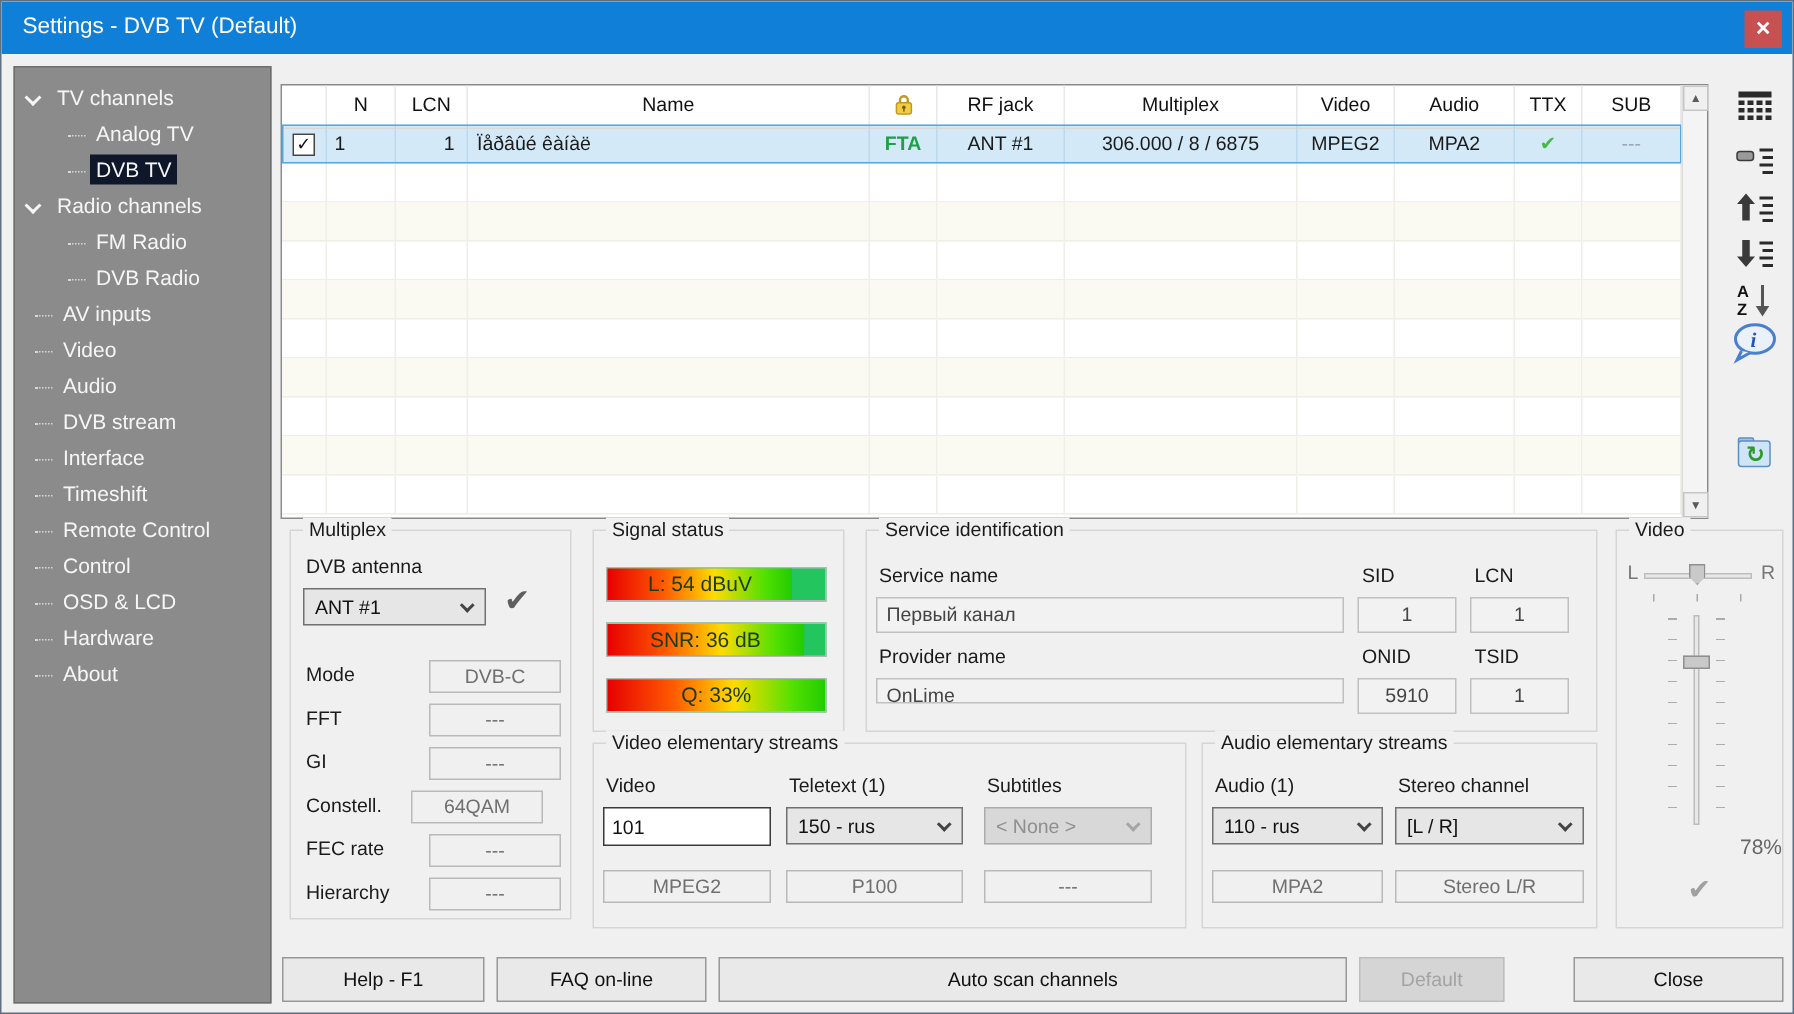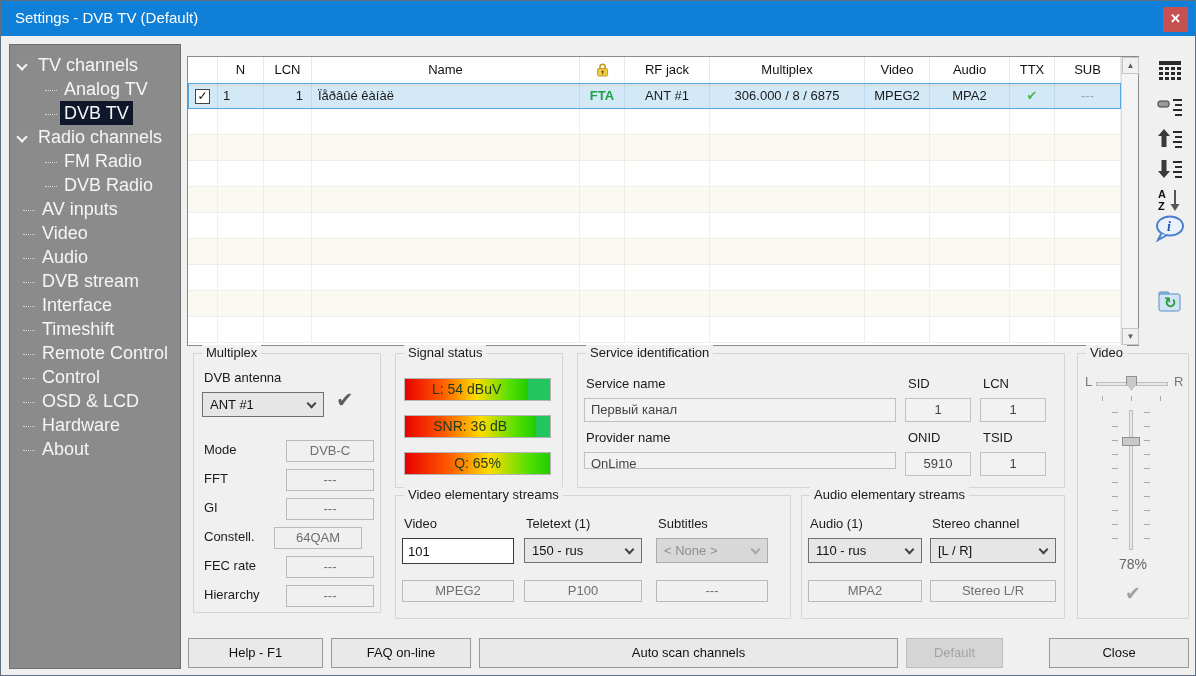--- a/index.html
+++ b/index.html
@@ -13,21 +13,21 @@
   .titlebar .title { position:absolute; left:14px; top:0; line-height:34px; color:#ffffff; font-size:15px; }
   .close-btn {
     position:absolute; right:7px; top:6px; width:25px; height:25px; background:#c75050;
     color:#fff; text-align:center; line-height:24px; font-size:13px; font-weight:bold; cursor:default;
   }
   
   .sidebar {
     position:absolute; left:8px; top:43px; width:172px; height:625px;
     background:#8b8b8b; border:1px solid #6e6e6e; padding-top:8px; overflow:hidden;
   }
-  .tree-item { position:relative; height:24px; line-height:24px; color:#f6f6f6; font-size:18px; white-space:nowrap; cursor:default; }
+  .tree-item { position:relative; height:24px; line-height:24px; color:#f6f6f6; font-size:14px; white-space:nowrap; cursor:default; }
   .tree-item .chevron {
     display:inline-block; width:8px; height:8px; border-right:2px solid #f6f6f6; border-bottom:2px solid #f6f6f6;
     transform:rotate(45deg); margin:0 8px 2px 8px; vertical-align:middle;
   }
   .tree-item .stub { display:inline-block; width:12px; border-bottom:1px dotted #d8d8d8; vertical-align:middle; margin-right:3px; }
   .tree-item.lvl0 { padding-left:13px; }
   .tree-item.lvl0.exp { padding-left:0; }
   .tree-item.lvl1 { padding-left:35px; }
   .tree-item .lbl { padding:2px 4px; }
   .tree-item.selected .lbl { background:#0f172a;text-align:center; }
@@ -72,21 +72,21 @@
   .sigbar .fill { position:absolute; left:0; top:0; bottom:0; background:linear-gradient(90deg,#e80000 0%,#ff5a00 30%,#ffdc00 58%,#54e000 85%,#22cc00 100%); }
   .sigbar .txt { position:absolute; top:0; bottom:0; text-align:center; line-height:21px; font-size:14px; color:#1c3a1c; }
   
   .vol-lr { position:absolute; font-size:13px; color:#777; }
   .htrack { position:absolute; width:72px; height:4px; background:#e8e8e8; border:1px solid #bdbdbd; }
   .hthumb { position:absolute; width:11px; height:14px; background:#c9c9c9; border:1px solid #8f8f8f; clip-path:polygon(0 0,100% 0,100% 62%,50% 100%,0 62%); }
   .tickv { position:absolute; width:1px; height:5px; background:#a8a8a8; }
   .vtrack { position:absolute; width:4px; background:#e8e8e8; border:1px solid #bdbdbd; }
   .vthumb { position:absolute; width:18px; height:9px; background:#c9c9c9; border:1px solid #8f8f8f; }
   .tickcol { position:absolute; width:6px; background:repeating-linear-gradient(to bottom,#ababab 0 1px,transparent 1px 14px); }
-  .vol-pct { position:absolute; width:100%; text-align:center; color:#666; font-size:14px; }
+  .vol-pct { position:absolute; width:100%; text-align:right; color:#666; font-size:14px; }
   .applied-check { color:#5e5e5e; font-size:21px; font-family:"DejaVu Sans",sans-serif; }
   .vol-check { position:absolute; width:100%; text-align:center; color:#a0a0a0; font-size:19px; font-family:"DejaVu Sans",sans-serif; }
   
   .btn { position:absolute; top:637px; height:30px; background:#e9e9e9; border:1px solid #989898; text-align:center; line-height:28px; font-size:13px; color:#111; cursor:default; }
   .btn.disabled { background:#d5d5d5; border-color:#bdbdbd; color:#a3a3a3; }
 </style>
 </head>
 <body>
 
 <div class="window">
@@ -374,21 +374,21 @@
     <div class="sigbar" style="top:24px">
       <div class="fill" style="width:85%"></div>
       <div class="txt" style="left:0; width:85%">L: 54 dBuV</div>
     </div>
     <div class="sigbar" style="top:61px">
       <div class="fill" style="width:90%"></div>
       <div class="txt" style="left:0; width:90%">SNR: 36 dB</div>
     </div>
     <div class="sigbar" style="top:98px">
       <div class="fill" style="width:100%"></div>
-      <div class="txt" style="left:0; width:100%">Q: 65%</div>
+      <div class="txt" style="left:0; width:100%">Q: 33%</div>
     </div>
   </div>
 
   <div class="groupbox" style="left:576px; top:352px; width:488px; height:135px">
     <span class="legend">Service identification</span>
     <span class="flabel" style="left:8px; top:22px">Service name</span>
     <span class="flabel" style="left:330px; top:22px">SID</span>
     <span class="flabel" style="left:405px; top:22px">LCN</span>
     <div class="rofield darktext" style="left:6px; top:44px; width:312px; height:24px; line-height:22px">Первый канал</div>
     <div class="rofield numc" style="left:327px; top:44px; width:66px; height:24px; line-height:22px">1</div>

